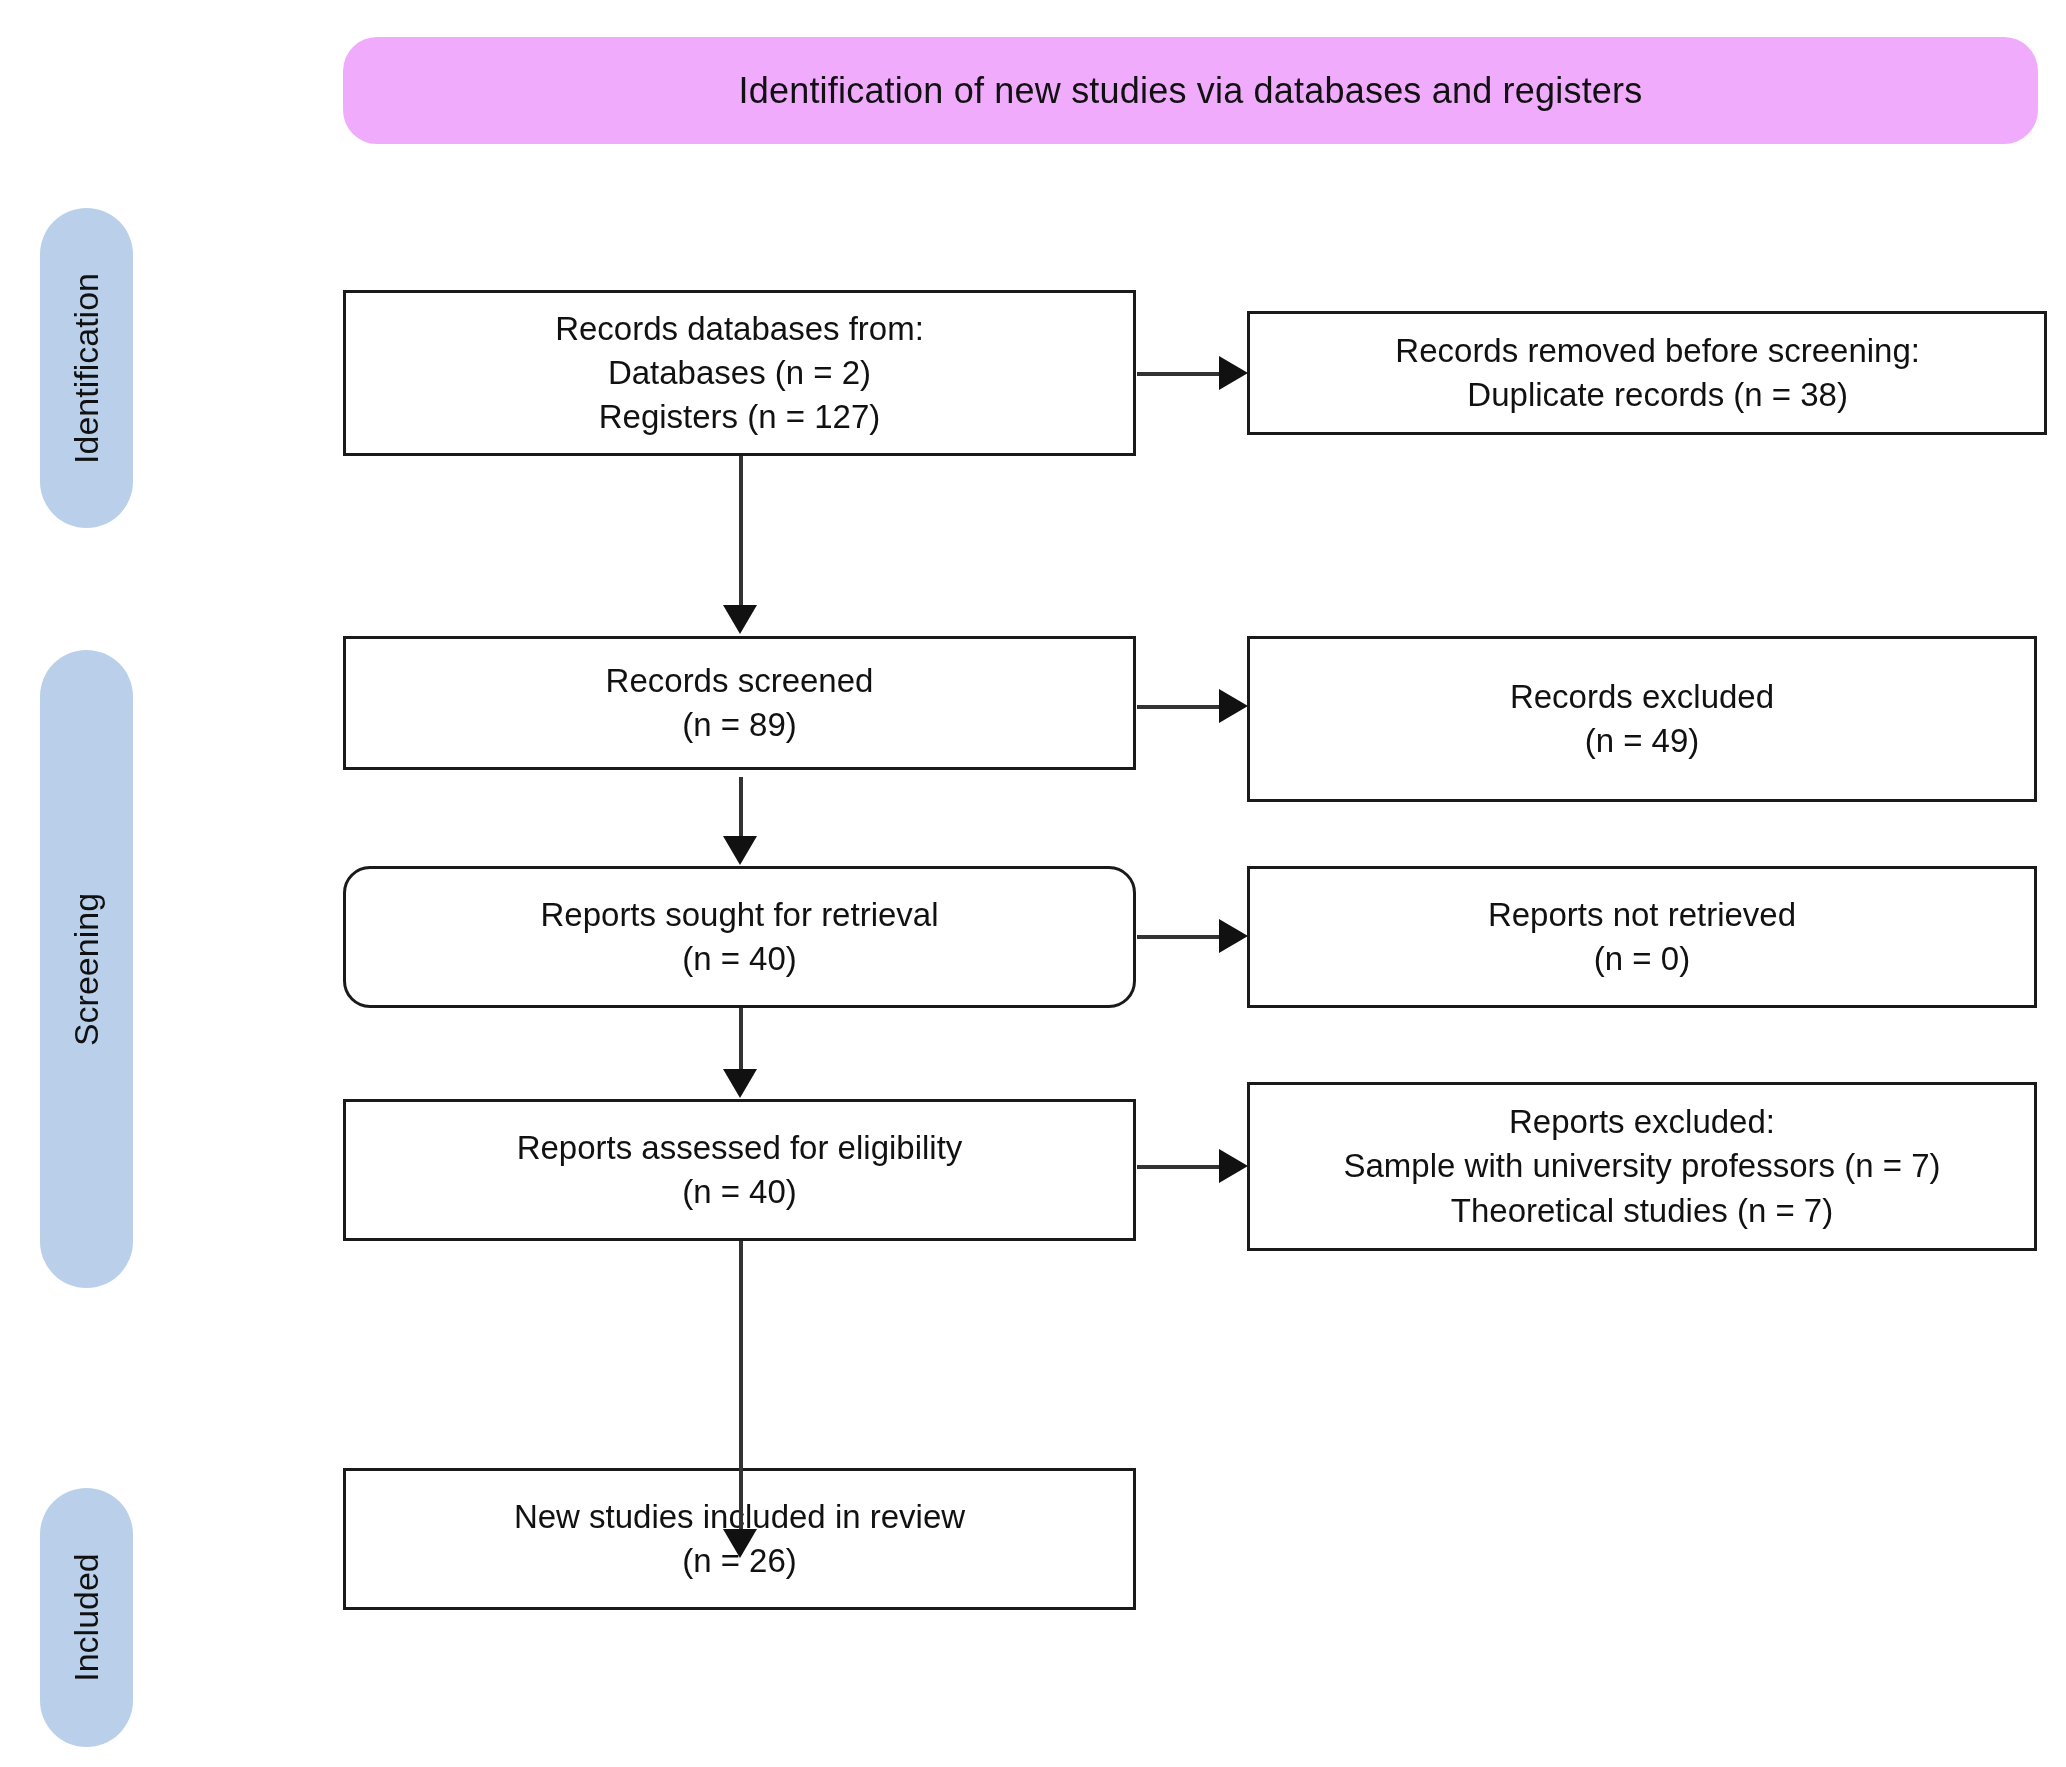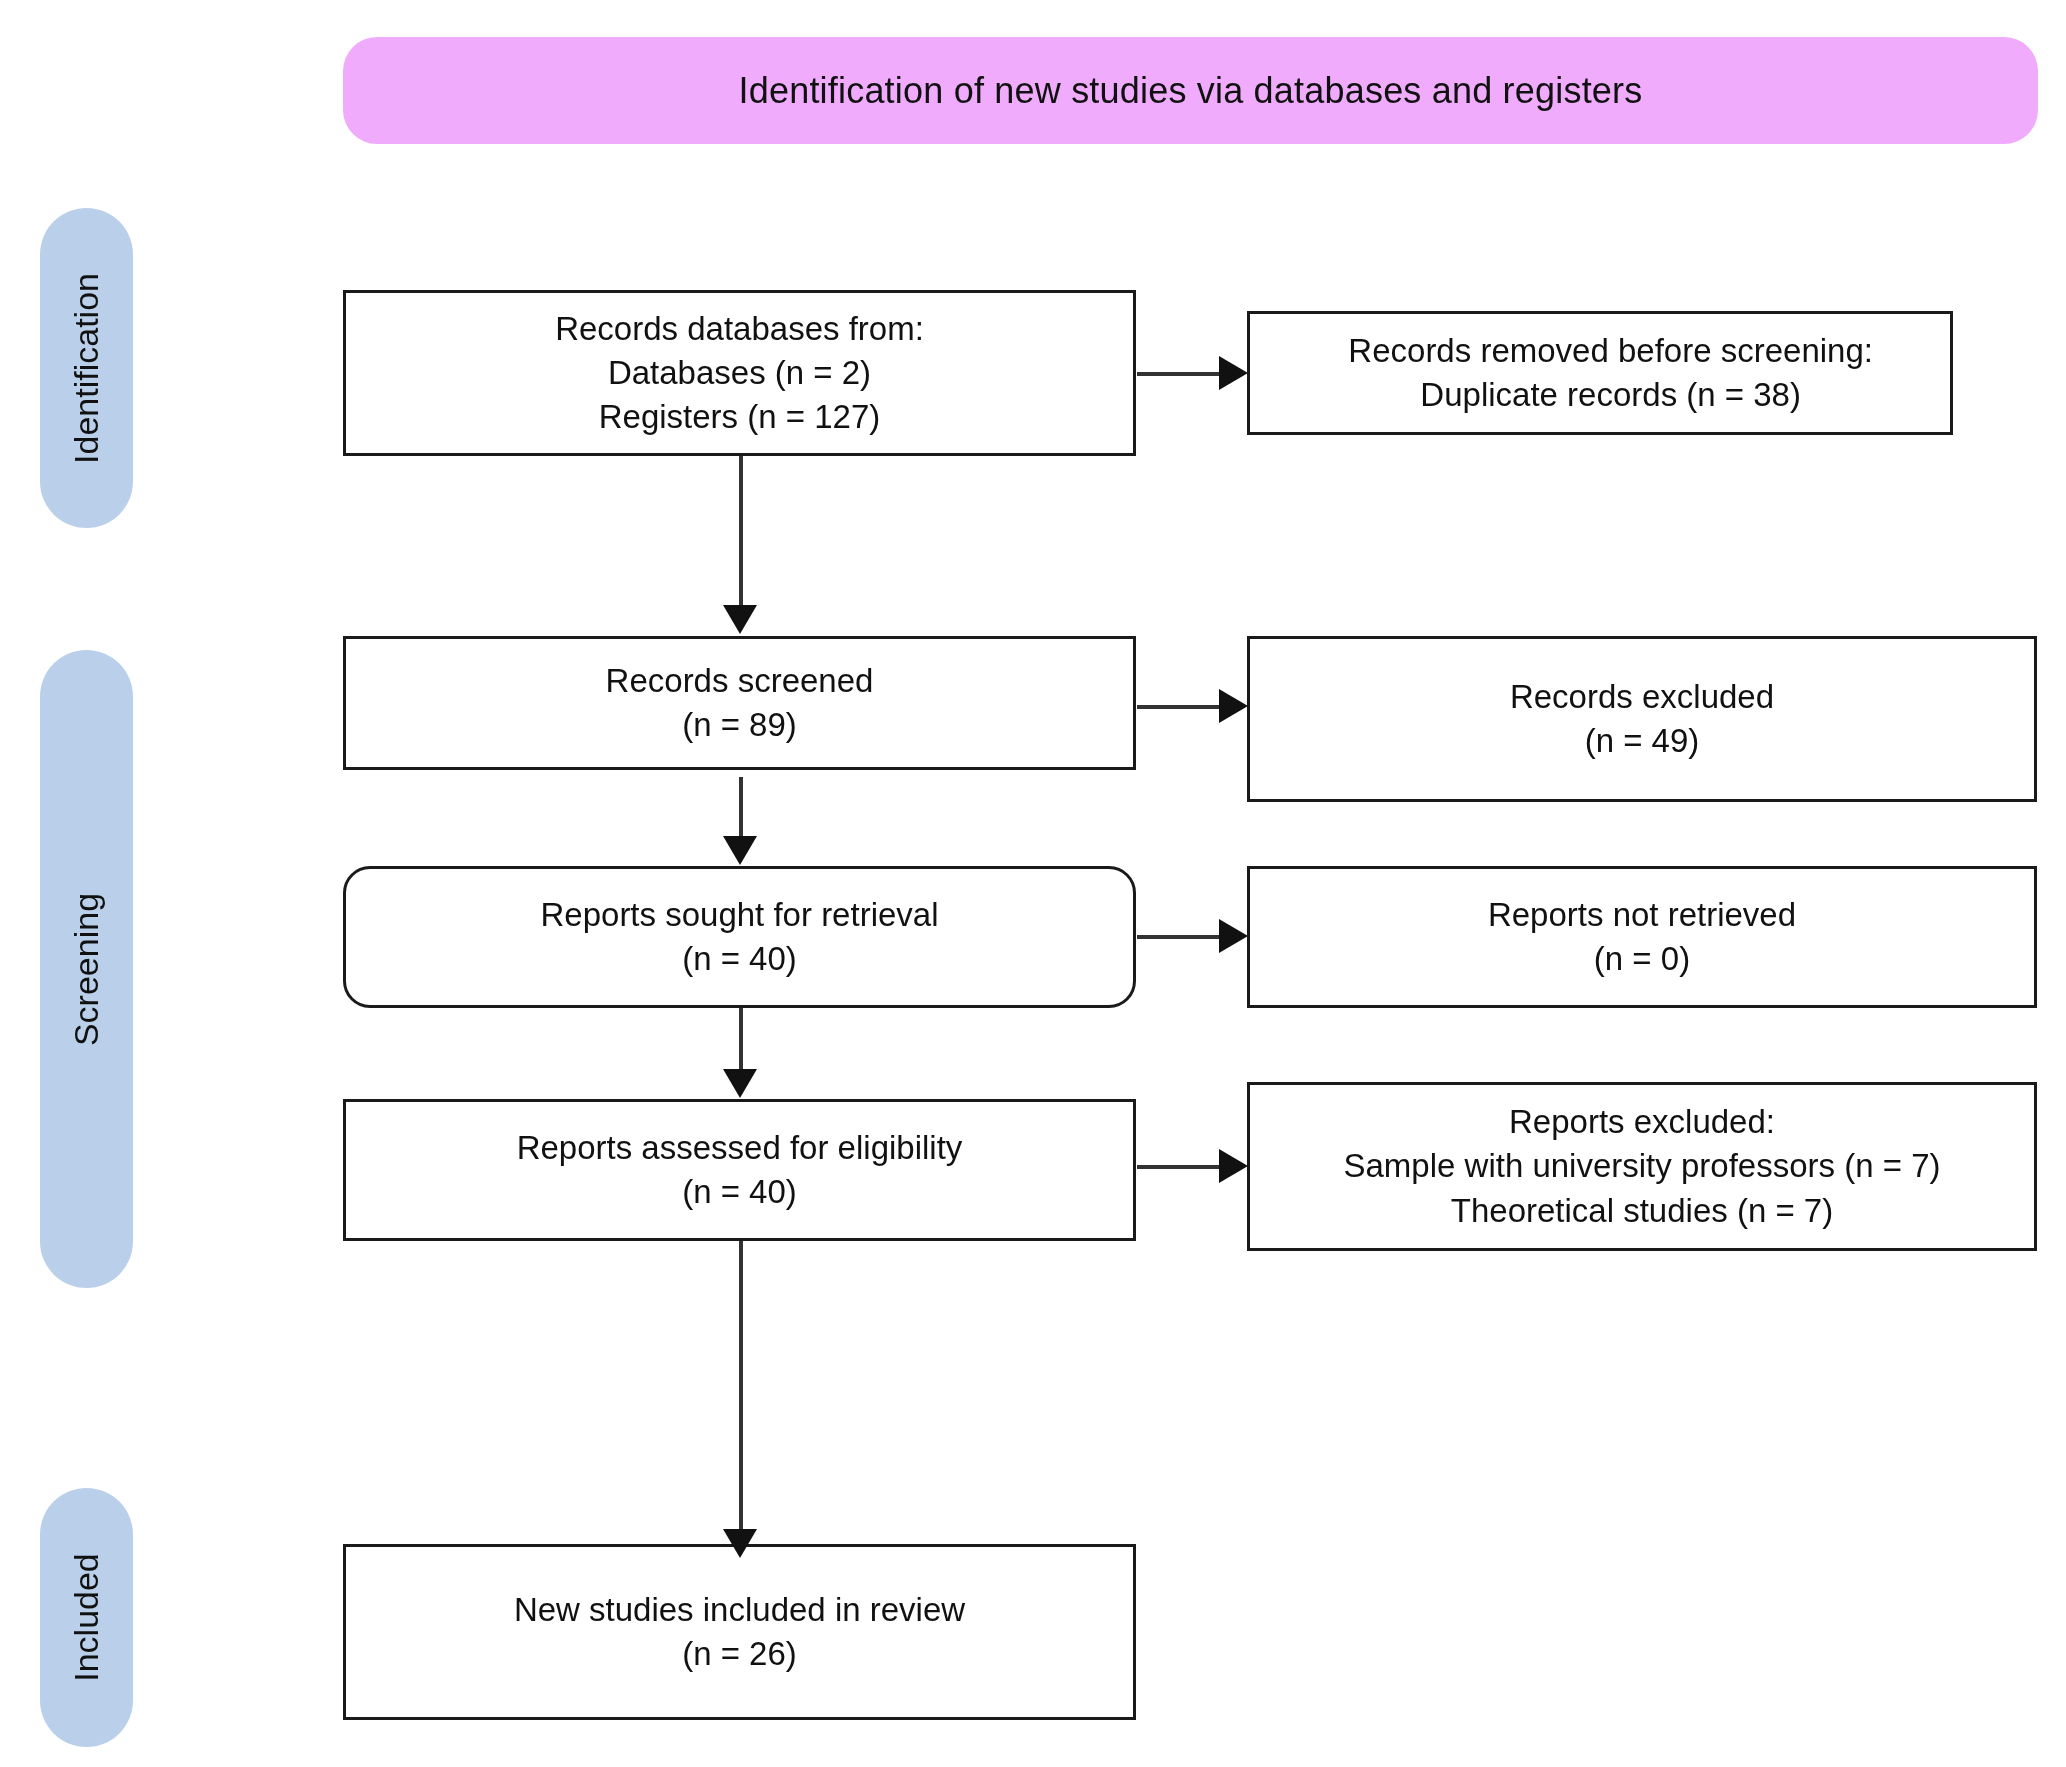--- a/index.html
+++ b/index.html
@@ -78,24 +78,24 @@
     color: #111111;
     line-height: 1.34;
     white-space: nowrap;
   }
 
   
   #box-identified   { left: 343px; top: 290px;  width: 793px; height: 166px; }
   #box-screened     { left: 343px; top: 636px;  width: 793px; height: 134px; }
   #box-sought       { left: 343px; top: 866px; width: 793px; height: 142px; border-radius: 27px; }
   #box-assessed     { left: 343px; top: 1099px; width: 793px; height: 142px; }
-  #box-included     { left: 343px; top: 1544px; width: 793px; height: 176px; }
-
-  
-  #box-removed      { left: 1247px; top: 311px;  width: 706px; height: 124px; padding-left: 32px; }
+  #box-included     { left: 343px; top: 1468px; width: 793px; height: 142px; }
+
+  
+  #box-removed      { left: 1247px; top: 311px;  width: 800px; height: 124px; padding-left: 32px; }
   #box-excluded     { left: 1247px; top: 636px;  width: 790px; height: 166px; }
   #box-notretrieved { left: 1247px; top: 866px; width: 790px; height: 142px; }
   #box-repexcluded  { left: 1247px; top: 1082px; width: 790px; height: 169px; }
 
   
   .v-line {
     position: absolute;
     width: 3.8px;
     background: #333333;
   }

